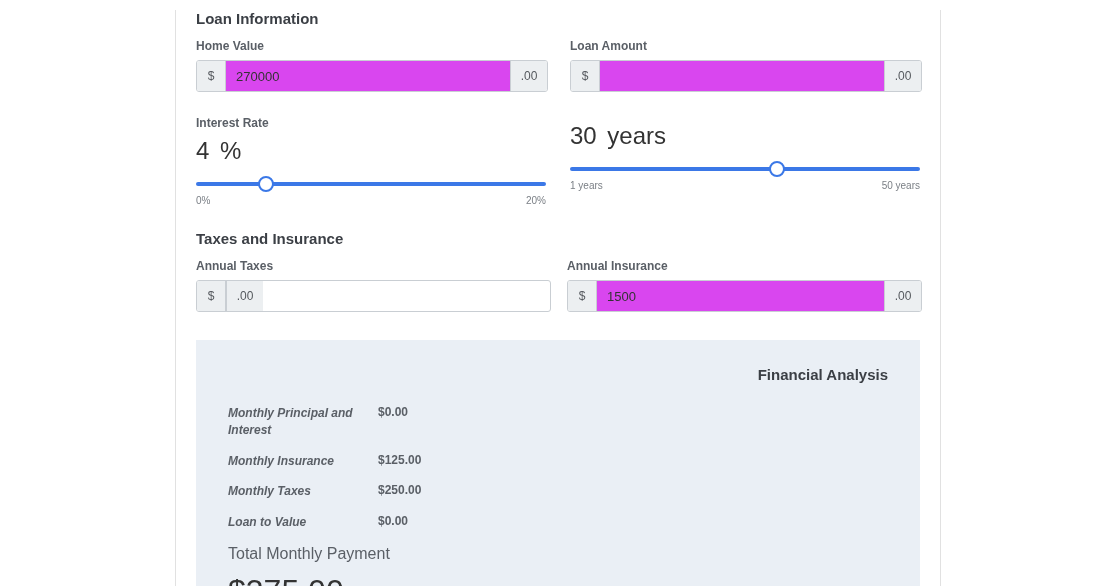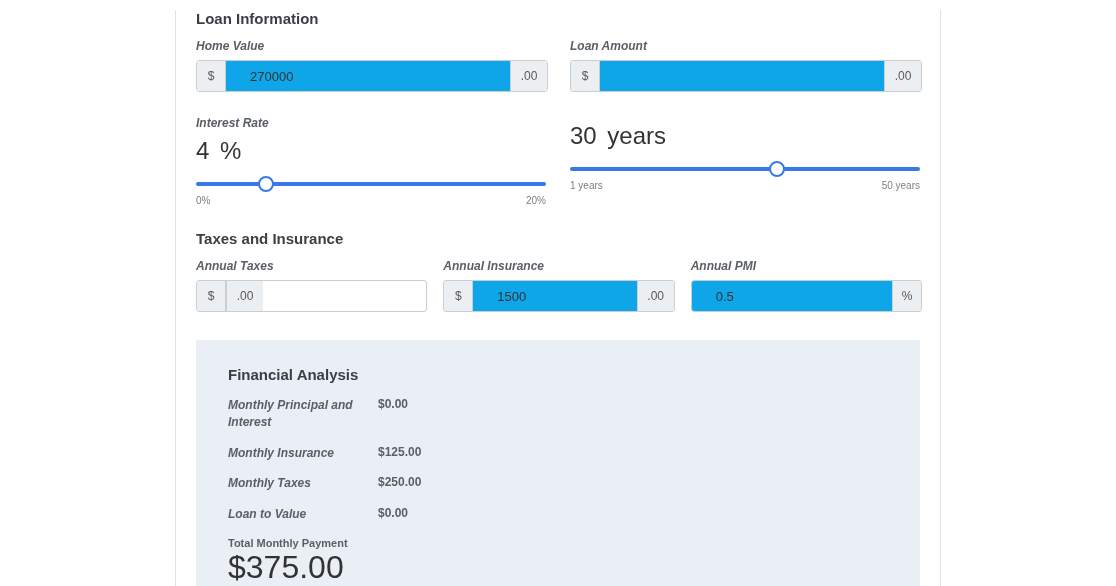--- a/index.html
+++ b/index.html
@@ -39,21 +39,20 @@
     gap: 24px;
     margin-bottom: 24px;
   }
   .col { flex: 1; min-width: 0; }
 
   .field-label {
     font-size: 12px;
     font-weight: 600;
     color: #5a5f66;
     margin-bottom: 7px;
-    font-style: italic;
   }
 
   .input-group {
     display: flex;
     width: 100%;
     height: 30px;
     border: 1px solid #c9ced3;
     border-radius: 3px;
     overflow: hidden;
     background: #fff;
@@ -71,24 +70,24 @@
   .addon.right {
     border-right: none;
     border-left: 1px solid #c9ced3;
     flex: 0 0 36px;
   }
   .addon.right.pct { flex: 0 0 28px; }
   .input-group input {
     flex: 1;
     border: none;
     outline: none;
-    padding: 0 24px;
+    padding: 0 10px;
     font-size: 13px;
     color: #333;
-    background: #0ea5e9;
+    background: #d946ef;
     min-width: 0;
   }
 
   .slider-value {
     font-family: "Segoe UI Light", "Segoe UI", "Helvetica Neue", Arial, sans-serif;
     font-weight: 300;
     font-size: 24px;
     color: #333;
     margin: 6px 0 10px 0;
   }
@@ -135,44 +134,45 @@
   }
   .row-3 .col { flex: 1; }
 
   .analysis {
     background: #eaeff5;
     margin: 0 -0px;
     padding: 26px 32px 18px 32px;
   }
   .analysis .section-title {
     margin-top: 0;
-    margin-bottom: 14px;
+    margin-bottom: 22px;
+    text-align: right;
   }
   .kv {
     display: flex;
     margin-bottom: 14px;
   }
   .kv .k {
     width: 150px;
     font-size: 12px;
     font-weight: 600;
     color: #5a5f66;
     line-height: 1.4;
     font-style: italic;
   }
   .kv .v {
     font-size: 12px;
     font-weight: 600;
     color: #5a5f66;
   }
   .total-label {
-    font-size: 11px;
-    font-weight: 700;
-    color: #5a5f66;
-    margin-bottom: 0;
+    font-size: 16px;
+    font-weight: 400;
+    color: #5a5f66;
+    margin-bottom: 10px;
   }
   .total-value {
     font-family: "Segoe UI Light", "Segoe UI", "Helvetica Neue", Arial, sans-serif;
     font-size: 32px;
     font-weight: 300;
     color: #333;
     margin: 0;
   }
 </style>
 </head>
@@ -244,27 +244,20 @@
       </div>
     </div>
     <div class="col">
       <div class="field-label">Annual Insurance</div>
       <div class="input-group">
         <span class="addon">$</span>
         <input type="text" value="1500" style="">
         <span class="addon right">.00</span>
       </div>
     </div>
-    <div class="col">
-      <div class="field-label">Annual PMI</div>
-      <div class="input-group">
-        <input type="text" value="0.5" style="">
-        <span class="addon right pct">%</span>
-      </div>
-    </div>
   </div>
 
   <div class="analysis">
     <div class="section-title">Financial Analysis</div>
 
     <div class="kv">
       <div class="k">Monthly Principal and Interest</div>
       <div class="v">$0.00</div>
     </div>
     <div class="kv">

